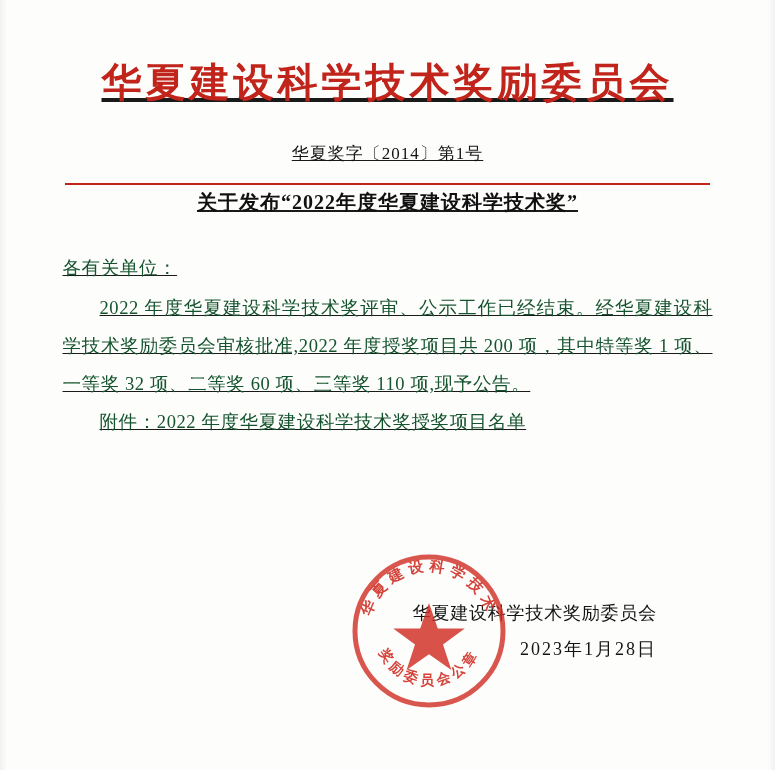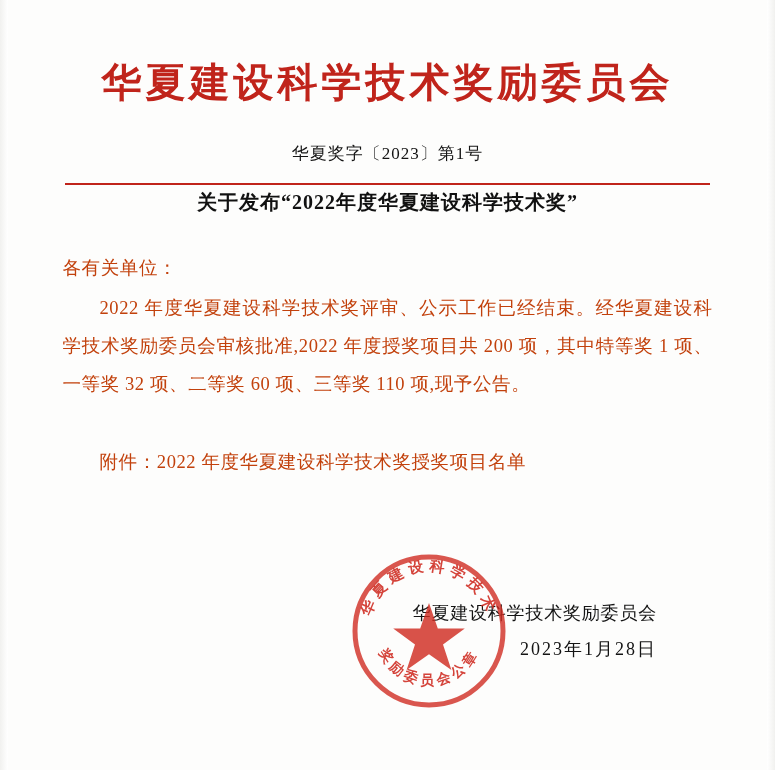--- a/index.html
+++ b/index.html
@@ -14,20 +14,21 @@
     color: #1a1a1a;
     overflow: hidden;
   }
 
   .page {
     position: relative;
     width: 775px;
     height: 770px;
     background: #fdfdfc;
     box-sizing: border-box;
+    text-decoration: underline;
   }
 
   
   .masthead {
     text-align: center;
     padding-top: 58px;
   }
   .masthead-title {
     font-family: "DejaVu Serif", "Liberation Serif", serif;
     font-weight: bold;
@@ -66,31 +67,30 @@
     display: block;
   }
 
   
   .body-block {
     margin: 30px auto 0 auto;
     width: 650px;
     font-size: 18.5px;
     line-height: 2.05;
     letter-spacing: 0.6px;
-    color: #c2410c;
+    color: #14532d;
   }
   .salutation {
     margin-bottom: 2px;
   }
   .para {
     text-indent: 2em;
     text-align: justify;
   }
   .attachment {
-    margin-top: 40px;
     text-indent: 2em;
   }
 
   
   .signature {
     position: absolute;
     right: 118px;
     top: 595px;
     text-align: center;
     font-size: 18px;
@@ -133,21 +133,21 @@
 
 <div class="page">
 
   <div class="edge-left"></div>
   <div class="edge-right"></div>
 
   <div class="masthead">
     <div class="masthead-title">华夏建设科学技术奖励委员会</div>
   </div>
 
-  <div class="doc-number">华夏奖字〔2023〕第1号</div>
+  <div class="doc-number">华夏奖字〔2014〕第1号</div>
 
   <div class="red-rule"></div>
 
   <div class="doc-title">
     <span class="line">关于发布“2022年度华夏建设科学技术奖”</span>
   </div>
 
   <div class="body-block">
     <div class="salutation">各有关单位：</div>
     <div class="para">2022 年度华夏建设科学技术奖评审、公示工作已经结束。经华夏建设科学技术奖励委员会审核批准,2022 年度授奖项目共 200 项，其中特等奖 1 项、一等奖 32 项、二等奖 60 项、三等奖 110 项,现予公告。</div>

